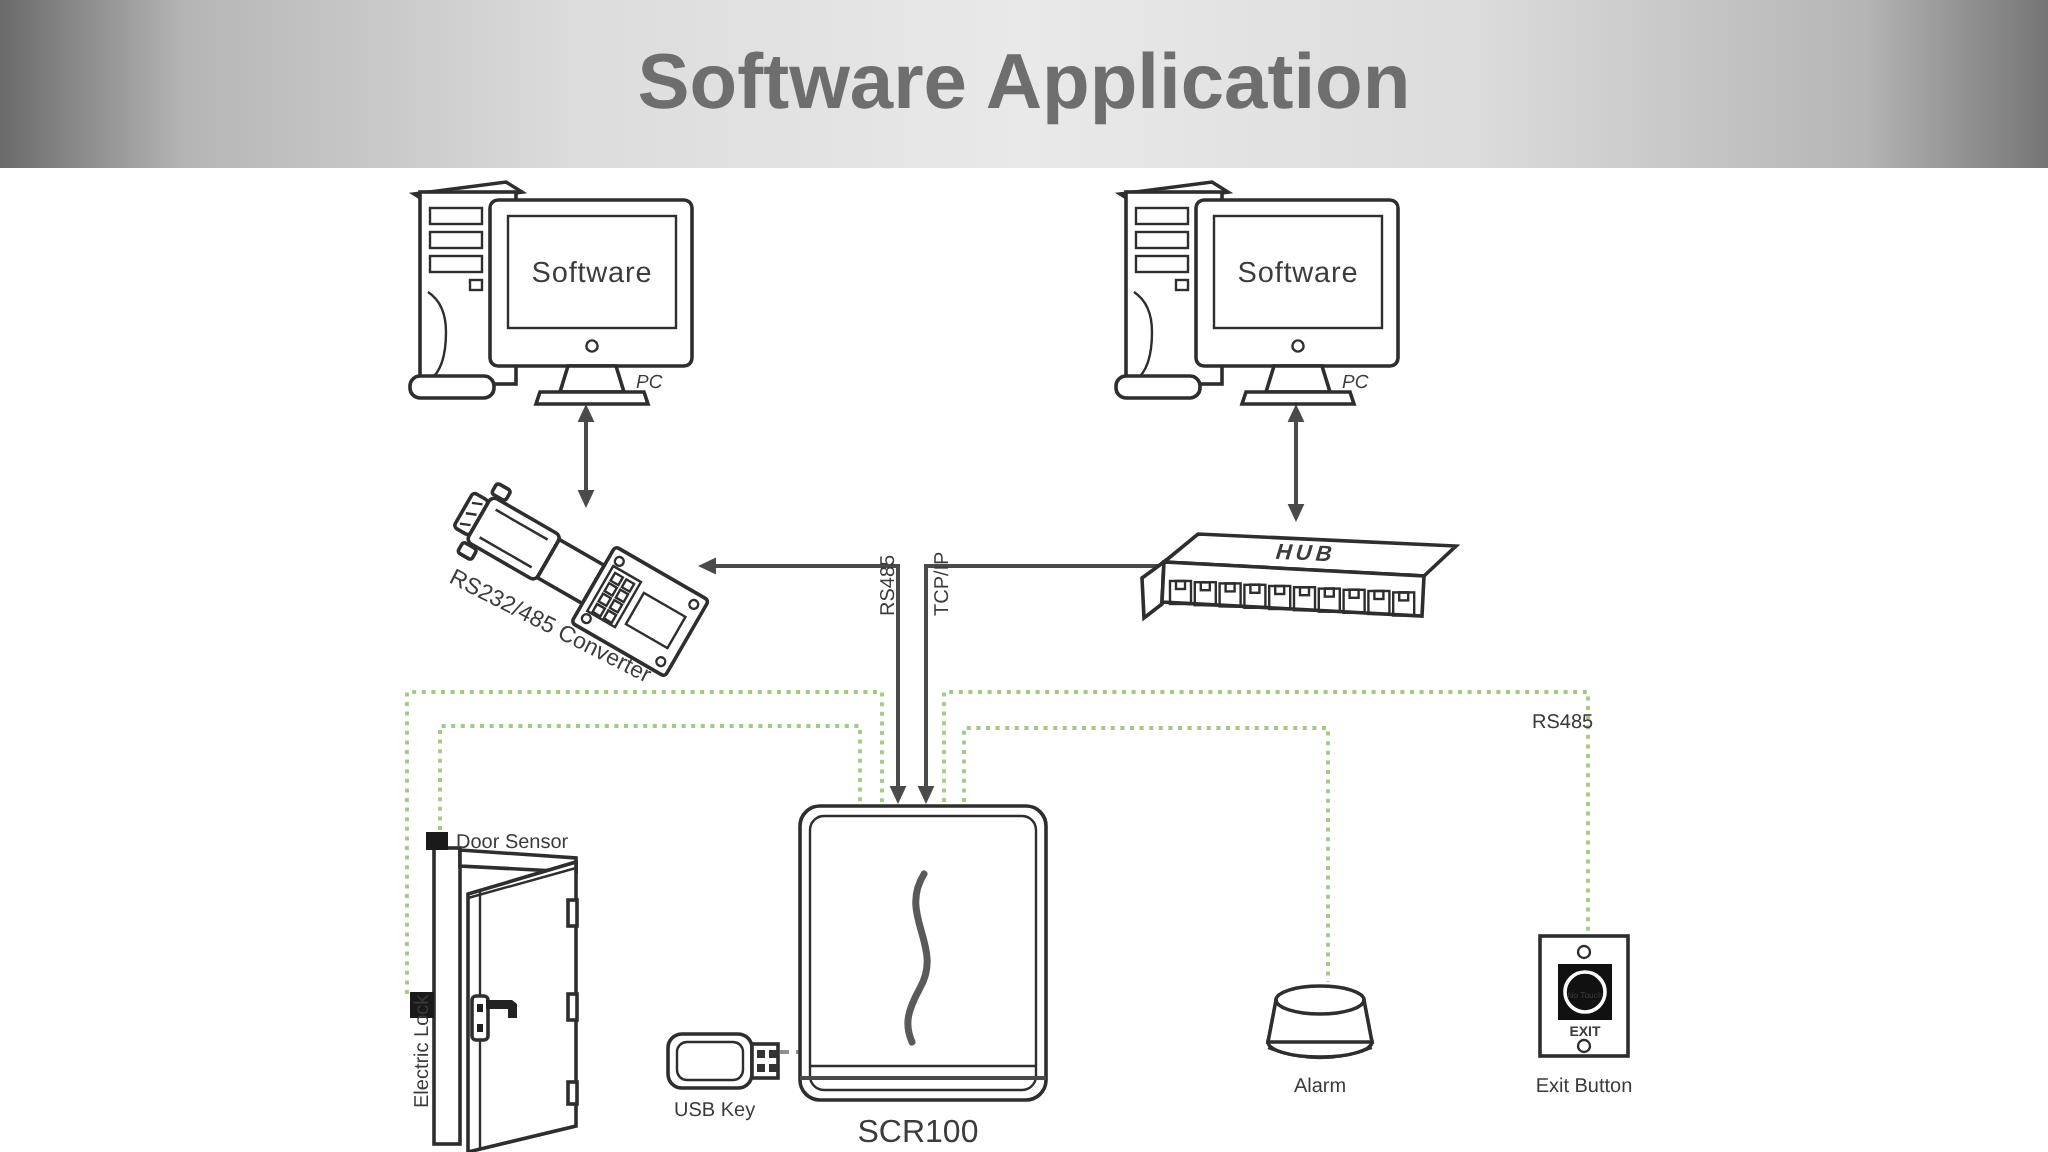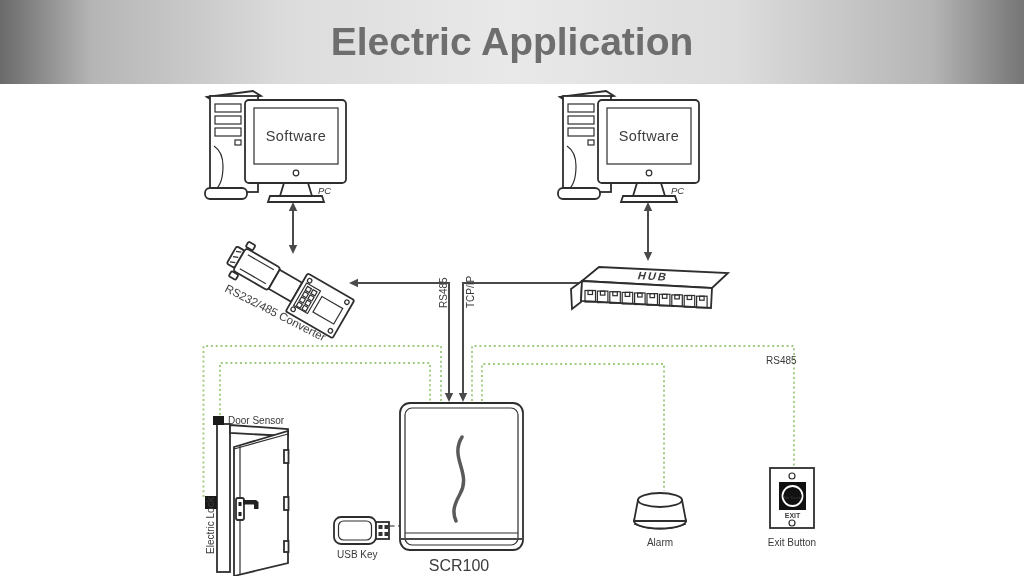--- a/index.html
+++ b/index.html
@@ -17,21 +17,21 @@
   .wire{fill:none;stroke:#9fca80;stroke-width:1.9;stroke-dasharray:2 2.8;}
   .busline{fill:none;stroke:#4a4a4a;stroke-width:2;}
   .ah{fill:#4a4a4a;stroke:none;}
   .grydash{fill:none;stroke:#8f8f8f;stroke-width:2;stroke-dasharray:4.5 3.5;}
   .lbl{font-size:10px;fill:#3a3a3a;}
 </style>
 </head>
 <body>
 
 <div class="header">
-  <h1>Electric Application</h1>
+  <h1>Software Application</h1>
 </div>
 
 <svg width="1024" height="492" viewBox="0 84 1024 492">
 
   <g>
     <path class="wire" d="M 203.5 497 L 203.5 346 L 441 346 L 441 401"></path>
   </g>
   <g>
     <path class="wire" d="M 220 415 L 220 363 L 430 363 L 430 401"></path>
   </g>

